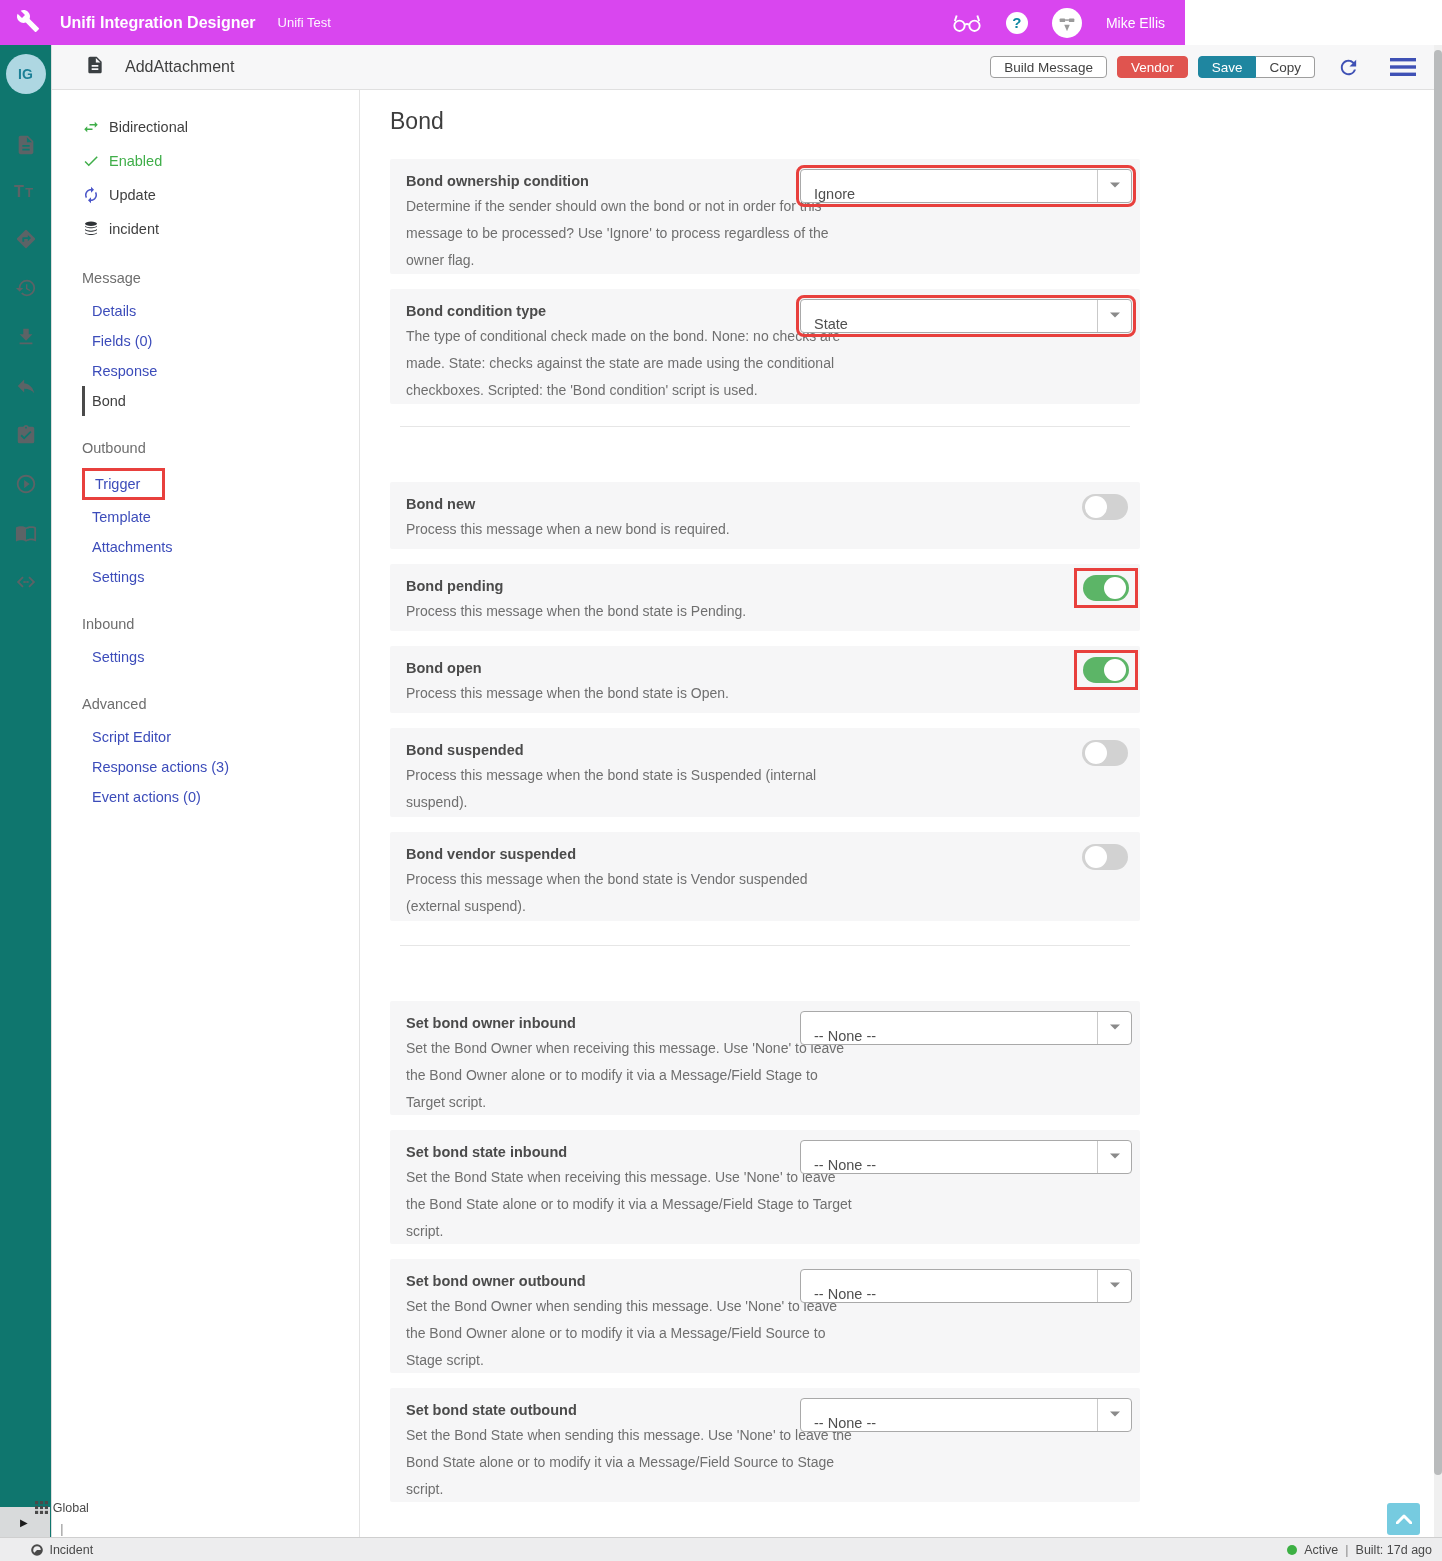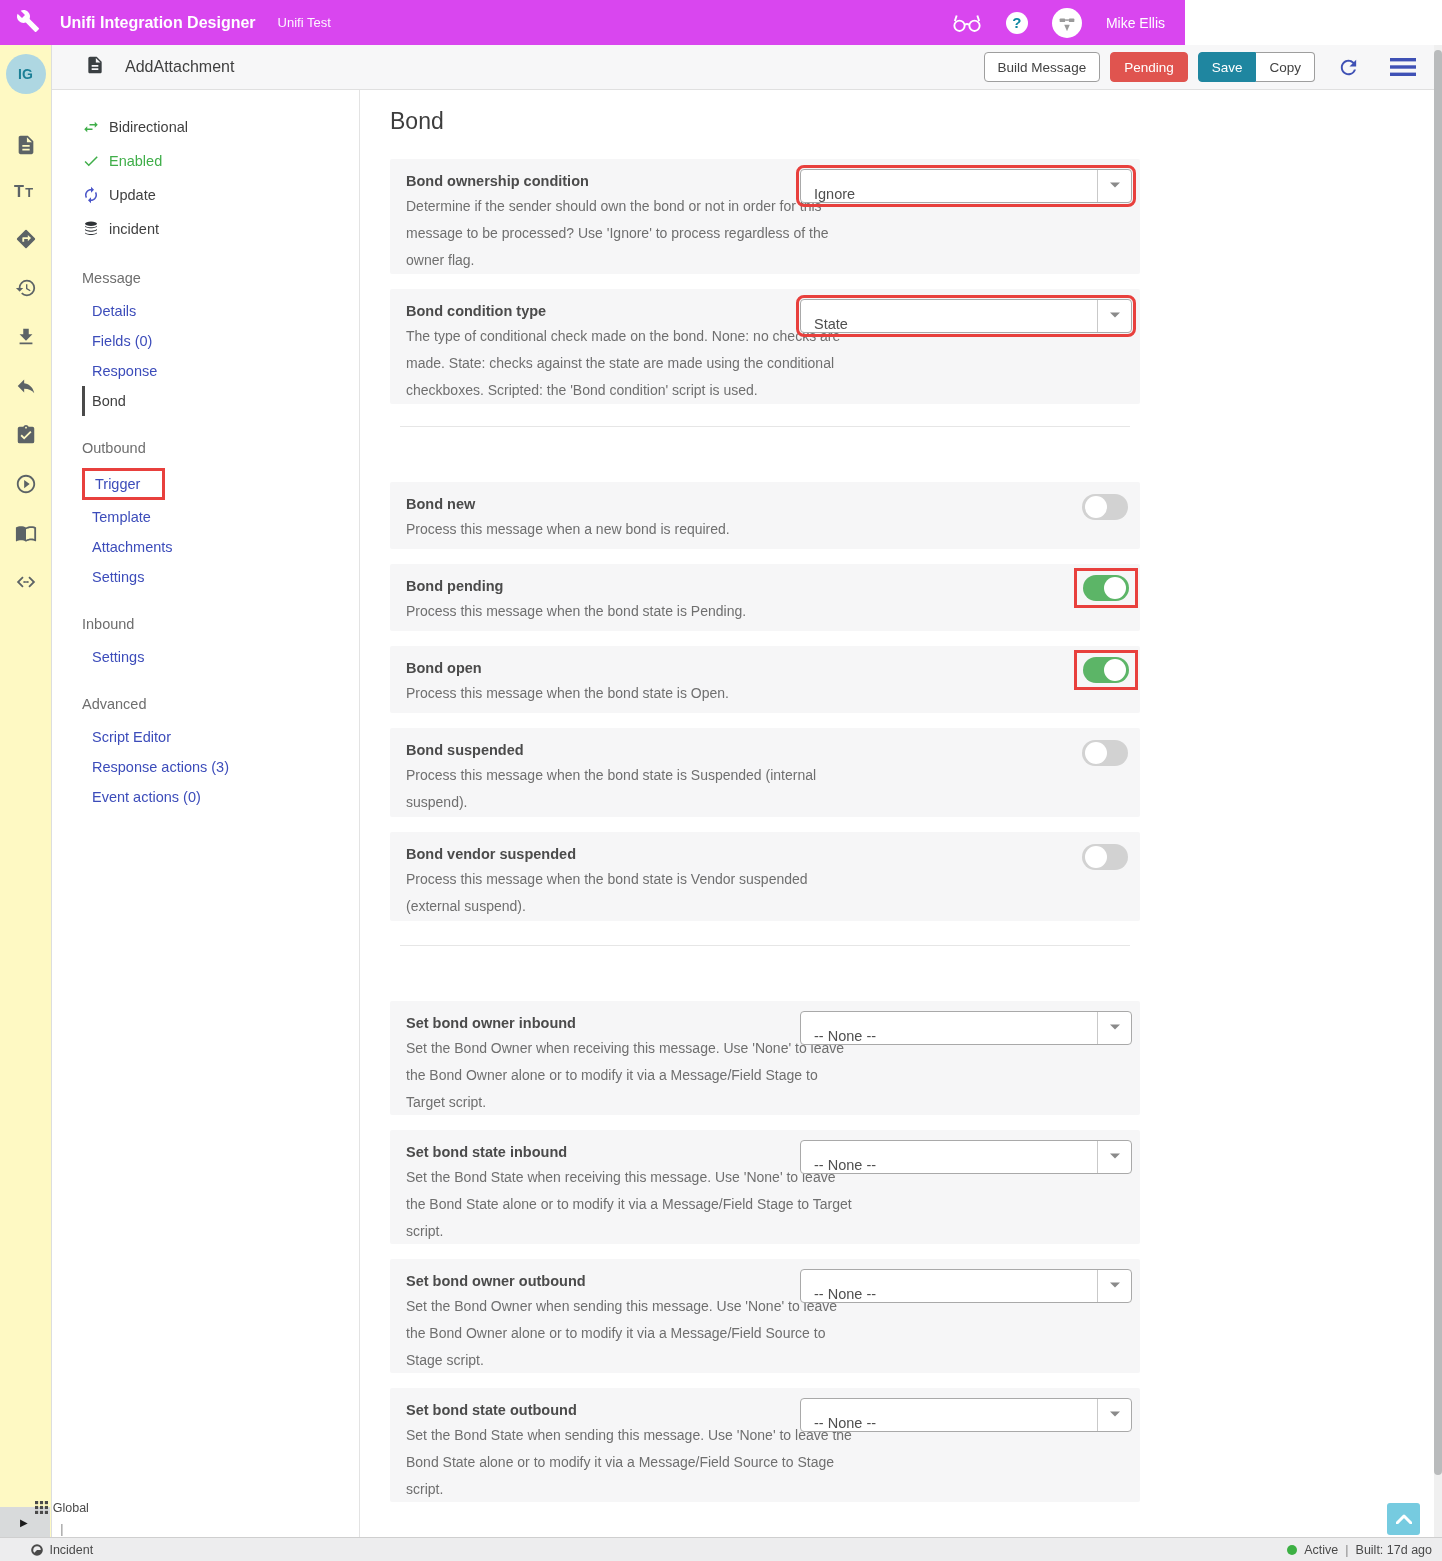--- a/index.html
+++ b/index.html
@@ -19,33 +19,33 @@
   .avatar-face { width:30px; height:30px; border-radius:50%; background:#fff;
     display:flex; align-items:center; justify-content:center; overflow:hidden; }
   .user-name { color:#fff; font-size:14px; }
 
   
   .header2 { position:absolute; left:52px; top:45px; right:8px; height:45px;
     background:#f7f7f8; border-bottom:1px solid #e0e0e0; display:flex; align-items:center; z-index:4; }
   .header2 .doc-title { display:flex; align-items:center; gap:20px; margin-left:33px; }
   .header2 .title-text { font-size:16px; color:#3f3f3f; font-weight:500; }
   .header2 .spacer { flex:1; }
-  .btn { height:30px; border:1px solid #9e9e9e; background:#fff; color:#424242;
+  .btn { height:22px; border:1px solid #9e9e9e; background:#fff; color:#424242;
     border-radius:4px; font-size:13.5px; padding:0 13px; font-family:inherit; cursor:pointer; }
   .btn-danger { background:#e0544f; border-color:#e0544f; color:#fff; margin-left:10px; }
   .btn-pair { display:flex; margin-left:10px; }
   .btn-save { background:#1f86a0; border:1px solid #1f86a0; color:#fff;
     border-radius:4px 0 0 4px; }
   .btn-copy { border-radius:0 4px 4px 0; border-left:none; }
   .hbtns { display:flex; align-items:center; padding-right:18px; }
   .icon-btn { background:none; border:none; cursor:pointer; margin-left:22px; display:flex; }
 
   
   .rail { position:absolute; left:0; top:45px; bottom:24px; width:52px;
-    background:#fef9c3; border-right:1px solid #dcdede; z-index:5; }
+    background:#0f766e; border-right:1px solid #dcdede; z-index:5; }
   .rail .avatar-ig { width:40px; height:40px; border-radius:50%; background:#aed7e2;
     color:#1b7f96; font-weight:bold; font-size:14px; display:flex; align-items:center;
     justify-content:center; margin:9px auto 0; }
   .rail .icons { display:flex; flex-direction:column; align-items:center; gap:27px; margin-top:40px; }
   .rail .icons svg { display:block; cursor:pointer; }
   .rail-expand { position:absolute; left:0; bottom:0; width:50px; height:30px;
     background:#d8dadb; display:flex; align-items:center; cursor:pointer; }
   .rail-expand span { margin-left:20px; font-size:10px; color:#1a1a1a; }
 
   
@@ -143,21 +143,21 @@
     <span>
       <svg width="20" height="20" viewBox="0 0 24 24">
           <path fill="#3a3f42" d="M14 2H6c-1.1 0-2 .9-2 2v16c0 1.1.9 2 2 2h12c1.1 0 2-.9 2-2V8l-6-6zm2 16H8v-2h8v2zm0-4H8v-2h8v2zm-3-5V3.5L18.5 9H13z"></path>
         </svg>
     </span>
     <span class="title-text">AddAttachment</span>
   </span>
   <span class="spacer"></span>
   <span class="hbtns">
     <button class="btn">Build Message</button>
-    <button class="btn btn-danger">Pending</button>
+    <button class="btn btn-danger">Vendor</button>
     <span class="btn-pair">
       <button class="btn btn-save">Save</button>
       <button class="btn btn-copy">Copy</button>
     </span>
     <button class="icon-btn">
       <svg width="23" height="23" viewBox="0 0 24 24">
           <path fill="#3f51b5" d="M17.65 6.35A7.958 7.958 0 0 0 12 4c-4.42 0-7.99 3.58-8 8s3.57 8 8 8c3.73 0 6.84-2.55 7.73-6h-2.08A5.99 5.99 0 0 1 12 18c-3.31 0-6-2.69-6-6s2.69-6 6-6c1.66 0 3.14.69 4.22 1.78L13 11h7V4l-2.35 2.35z"></path>
         </svg>
     </button>
     <button class="icon-btn" style="margin-left:30px;">

